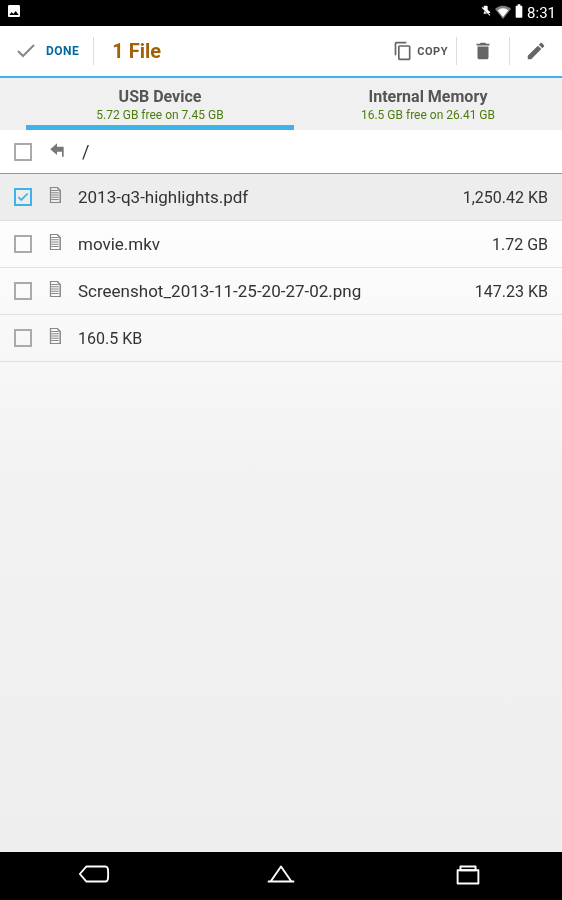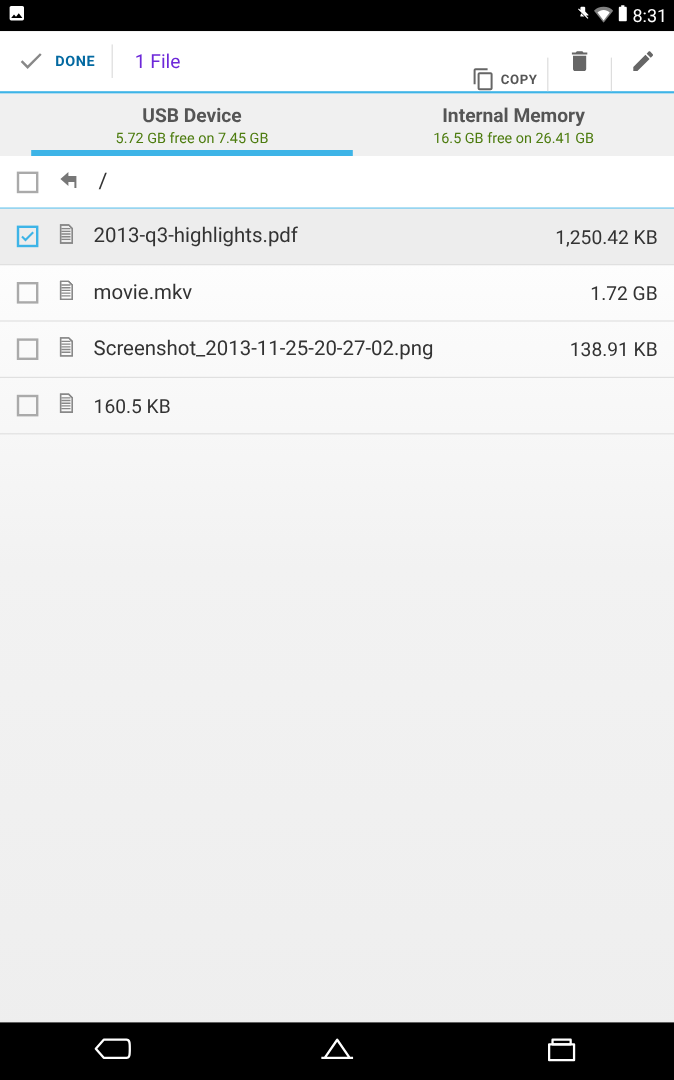--- a/index.html
+++ b/index.html
@@ -35,22 +35,22 @@
 .done-btn {
   display: flex;
   align-items: center;
   padding: 0 14px;
   height: 100%;
   cursor: pointer;
 }
 .done-btn svg { width: 24px; height: 24px; stroke: #888; }
 .done-label { font-size: 12px; font-weight: bold; color: #0369a1; margin-left: 8px; letter-spacing: 0.5px; }
 .divider-v { width: 1px; height: 28px; background: #ddd; }
-.selected-count { font-size: 16px; color: #6d28d9; padding: 0 18px; flex: 1; }
-.action-icons { display: flex; align-items: flex-end; height: 100%; }
+.selected-count { font-size: 20px; color: #a16207; padding: 0 18px; flex: 1; font-weight: bold; }
+.action-icons { display: flex; align-items: center; height: 100%; }
 .action-icon {
   width: 52px;
   height: 100%;
   display: flex;
   align-items: center;
   justify-content: center;
   cursor: pointer;
 }
 .action-icon svg { width: 22px; height: 22px; fill: #666; }
 .copy-btn { display: flex; align-items: center; padding: 0 8px; cursor: pointer; }
@@ -245,21 +245,21 @@
       <div class="file-name">movie.mkv</div>
       <div class="file-size">1.72 GB</div>
     </div>
     <div class="file-row">
       <div class="checkbox"></div>
       <div class="file-icon"><svg viewBox="0 0 24 24">
           <path d="M6 2h9l4 4v16H6z M7 6h10M7 9h10M7 12h10M7 15h10M7 18h10" fill="none" stroke="#888" stroke-width="1.5"></path>
           <path d="M6 2h9l4 4v16H6z" fill="none" stroke="#888" stroke-width="1.5"></path>
         </svg></div>
       <div class="file-name">Screenshot_2013-11-25-20-27-02.png</div>
-      <div class="file-size">138.91 KB</div>
+      <div class="file-size">147.23 KB</div>
     </div>
     <div class="file-row">
       <div class="checkbox"></div>
       <div class="file-icon"><svg viewBox="0 0 24 24">
           <path d="M6 2h9l4 4v16H6z M7 6h10M7 9h10M7 12h10M7 15h10M7 18h10" fill="none" stroke="#888" stroke-width="1.5"></path>
           <path d="M6 2h9l4 4v16H6z" fill="none" stroke="#888" stroke-width="1.5"></path>
         </svg></div>
       <div class="file-size">160.5 KB</div>
     </div>
   </div>

